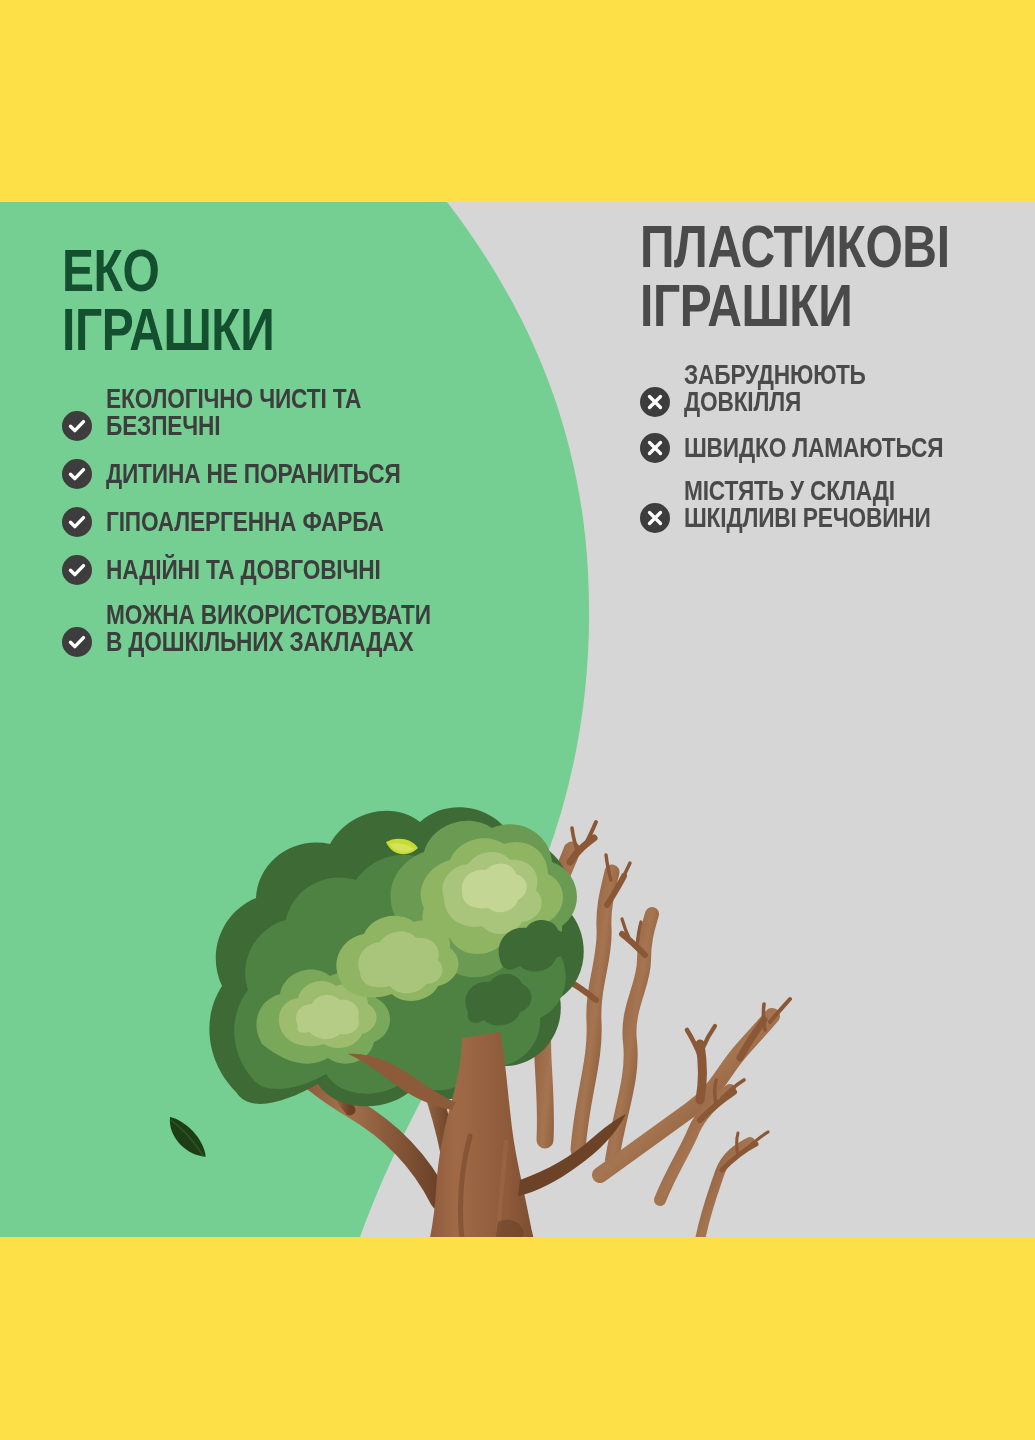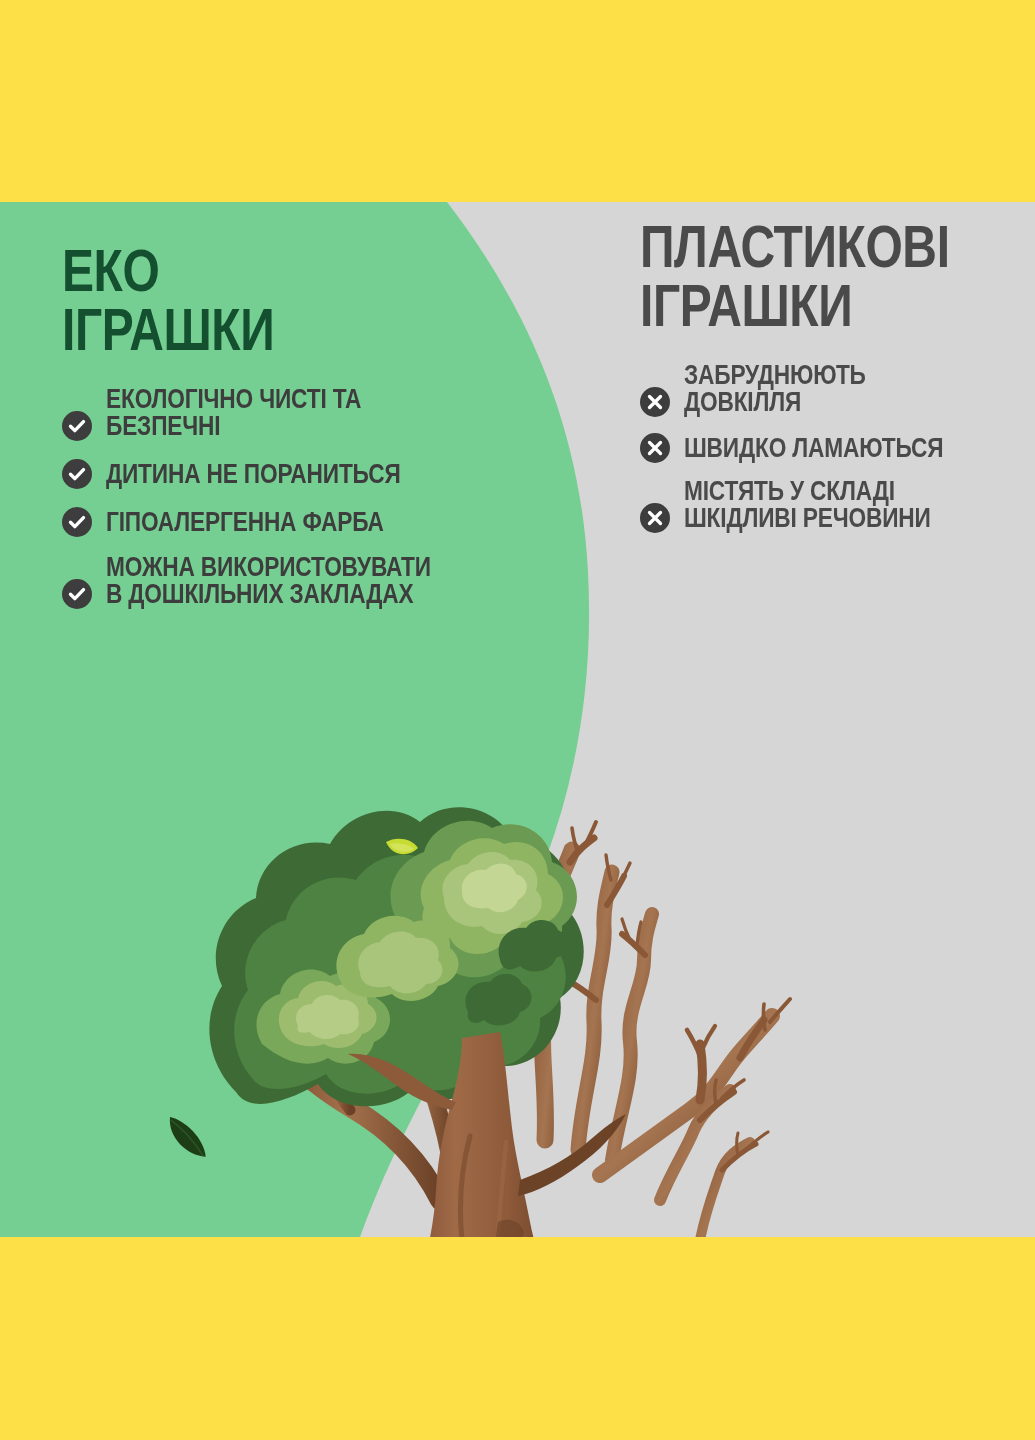--- a/index.html
+++ b/index.html
@@ -439,20 +439,28 @@
             </svg>
           </span>
           <span class="item-text">ГІПОАЛЕРГЕННА ФАРБА</span>
         </li>
         <li>
           <span class="badge">
             <svg width="30" height="30" viewBox="0 0 30 30">
               <path d="M8.5,15.3 L12.8,19.6 L21.5,10.6" stroke="#ffffff" stroke-width="3.4" fill="none" stroke-linecap="round" stroke-linejoin="round"></path>
             </svg>
           </span>
+          <span class="item-text">НАДІЙНІ ТА ДОВГОВІЧНІ</span>
+        </li>
+        <li>
+          <span class="badge">
+            <svg width="30" height="30" viewBox="0 0 30 30">
+              <path d="M8.5,15.3 L12.8,19.6 L21.5,10.6" stroke="#ffffff" stroke-width="3.4" fill="none" stroke-linecap="round" stroke-linejoin="round"></path>
+            </svg>
+          </span>
           <span class="item-text">МОЖНА ВИКОРИСТОВУВАТИ
 В ДОШКІЛЬНИХ ЗАКЛАДАХ</span>
         </li>
       </ul>
     </div>
 
     <div class="col" id="col-right">
       <h1 class="heading" id="heading-plastic">ПЛАСТИКОВІ
 ІГРАШКИ</h1>
 

